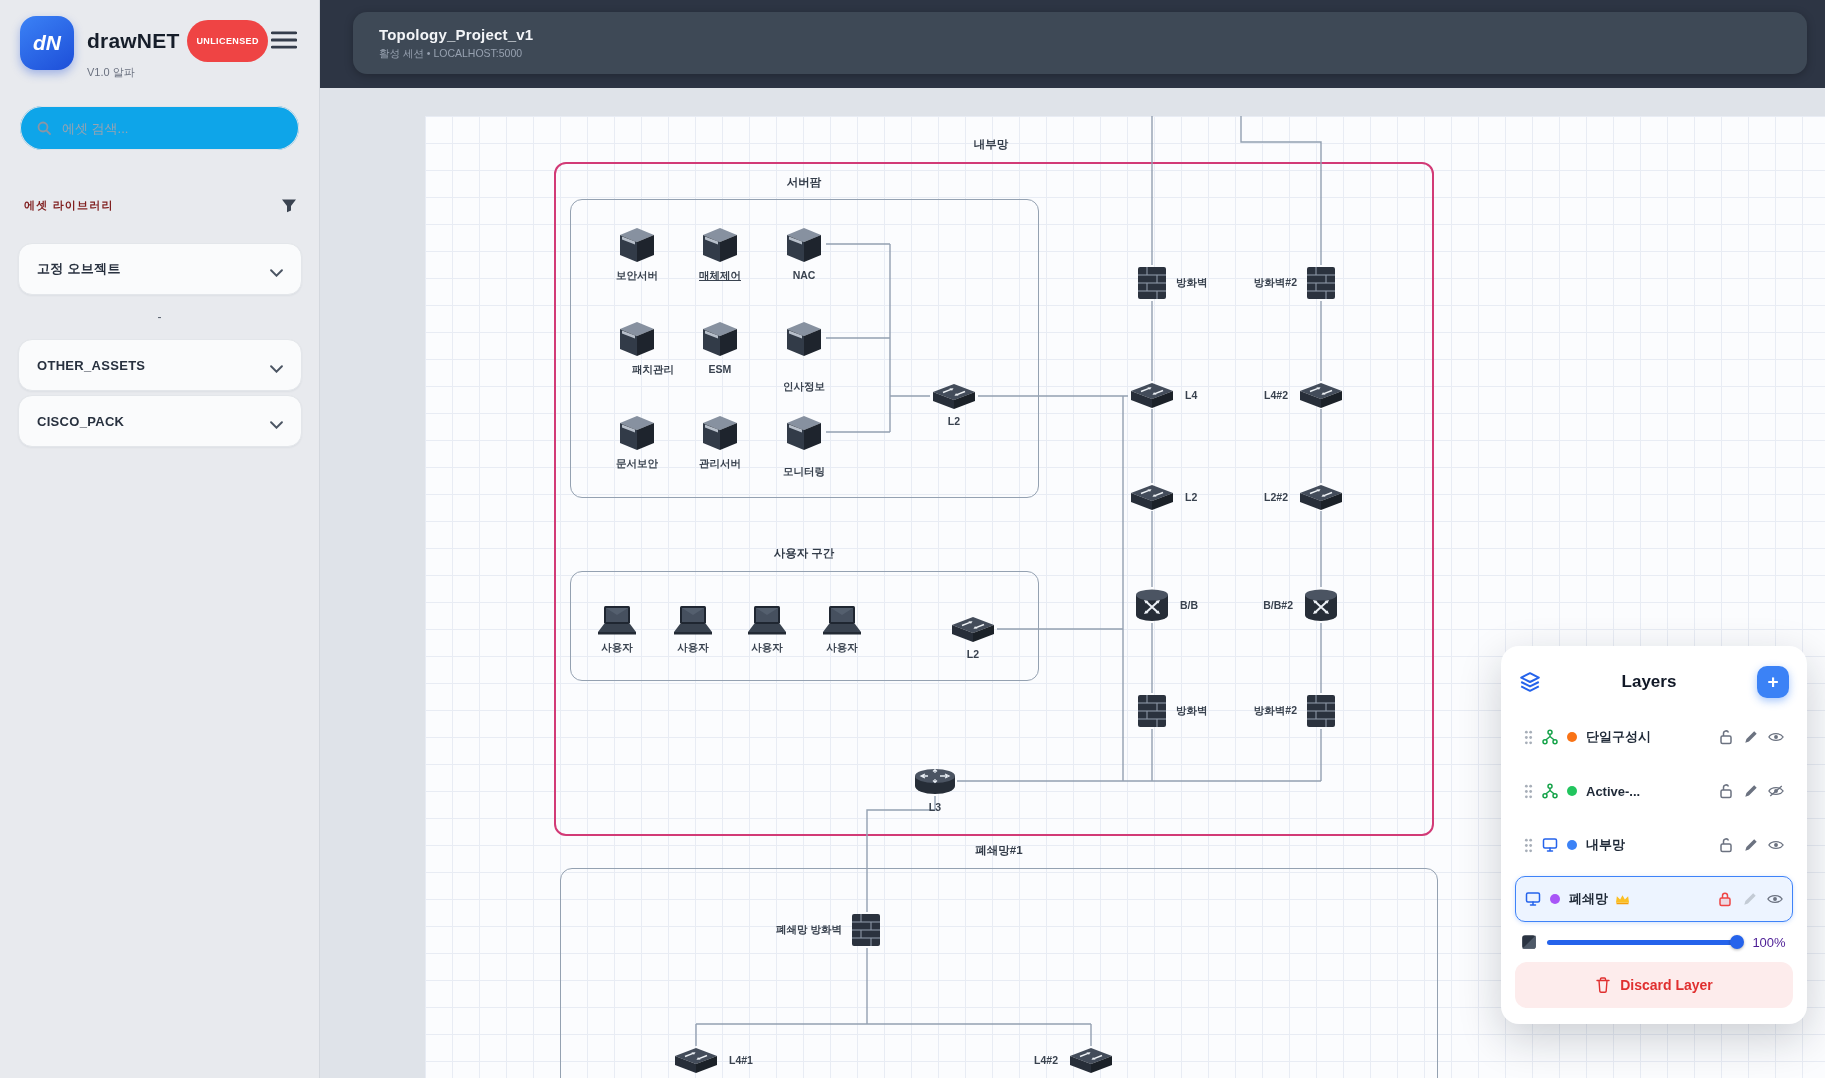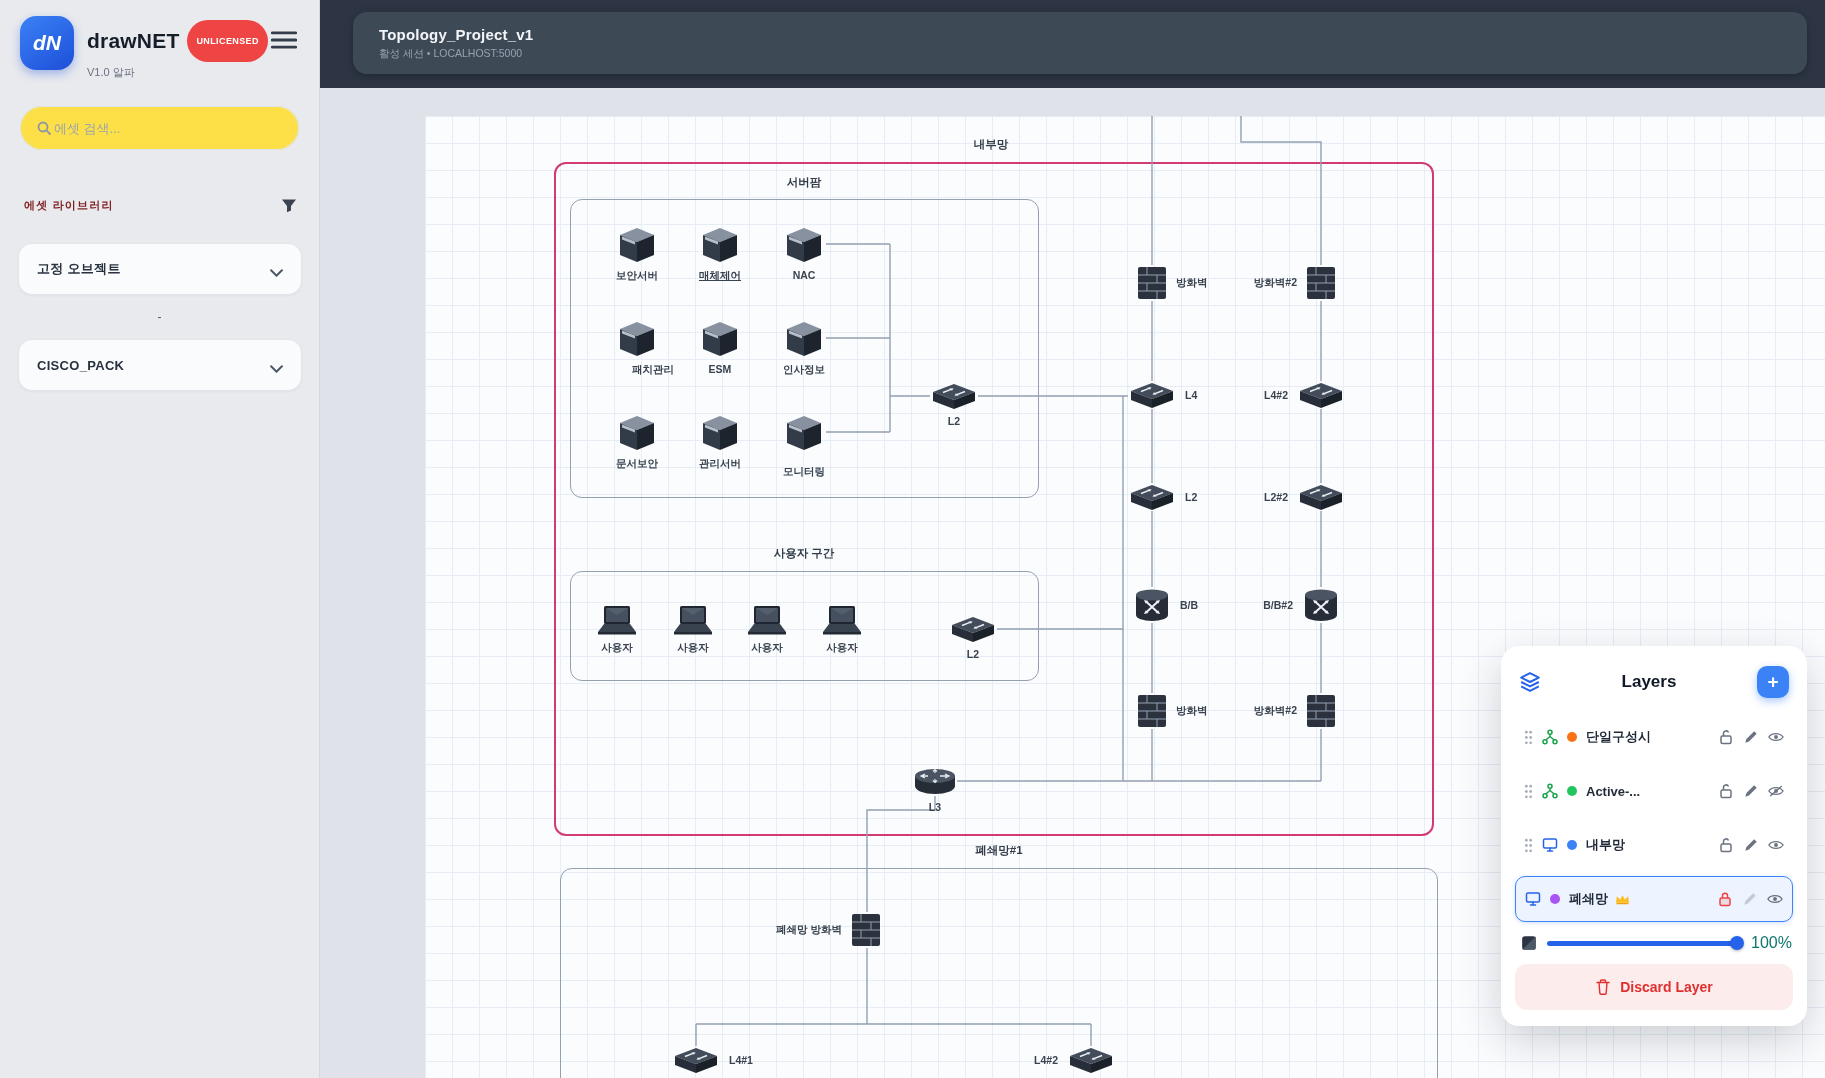--- a/index.html
+++ b/index.html
@@ -10,21 +10,21 @@
   .sidebar{position:absolute;left:0;top:0;width:320px;height:100%;background:#e8eaee;z-index:6;border-right:1px solid #d4d8de}
   .side-top{display:flex;align-items:flex-start;padding:16px 20px 14px 20px;position:relative}
   .logo{width:54px;height:54px;border-radius:16px;background:linear-gradient(145deg,#3b82f6,#1d4ed8);color:#fff;font-weight:bold;font-style:italic;font-size:21px;display:flex;align-items:center;justify-content:center;box-shadow:0 4px 10px rgba(29,78,216,.35)}
   .brand-col{margin-left:13px;padding-top:4px}
   .brand-row{display:flex;align-items:center;gap:8px}
   .brand-name{font-size:21px;font-weight:bold;color:#161e2a;letter-spacing:.2px}
   .badge{background:#ef4444;color:#fff;font-size:9px;font-weight:bold;border-radius:999px;padding:16px 9px;letter-spacing:.4px}
   .version{font-size:11px;color:#6b7280;margin-top:3px}
   .hamburger{position:absolute;right:22px;top:30px;width:26px;height:20px;color:#343d4b;cursor:pointer;background:none;border:none}
   .hamburger svg{width:100%;height:100%}
-  .side-search{margin:12px 20px 0 20px;height:44px;background:#fde047;border-radius:22px;display:flex;align-items:center;padding:0 16px;gap:2px;box-shadow:inset 0 0 0 1px #e0e3e8}
+  .side-search{margin:12px 20px 0 20px;height:44px;background:#0ea5e9;border-radius:22px;display:flex;align-items:center;padding:0 16px;gap:10px;box-shadow:inset 0 0 0 1px #e0e3e8}
   .side-search input{border:none;outline:none;background:transparent;font-size:13px;color:#374151;width:100%;font-family:inherit}
   .side-search input::placeholder{color:#9aa3b0}
   .search-glyph{width:16px;height:16px;color:#8b95a4;flex:0 0 auto}
   .search-glyph svg{width:100%;height:100%}
   .lib-row{margin:48px 22px 0 24px;display:flex;align-items:center;justify-content:space-between}
   .lib-label{font-size:11px;font-weight:bold;color:#7f1d1d;letter-spacing:1.2px}
   .funnel{width:16px;height:15px;color:#3a4350;background:none;border:none;cursor:pointer}
   .funnel svg{width:100%;height:100%}
   .acc-btn{margin:0 18px;height:52px;background:#fafbfc;border:1px solid #e3e6ea;border-radius:14px;display:flex;align-items:center;justify-content:space-between;padding:0 18px;cursor:pointer;width:284px;box-shadow:0 1px 2px rgba(20,30,50,.05)}
   .acc-btn:first-of-type{margin-top:30px}
@@ -73,21 +73,21 @@
   .li.mon{color:#2563eb}
   .li.red{color:#ef4444}
   .li.dim{color:#c3cbd5}
   .li.crown{width:15px;height:12px;margin-left:-2px}
   .layer-dot{width:10px;height:10px;border-radius:50%;flex:0 0 auto}
   .layer-name{font-size:13px;font-weight:bold;color:#1f2937;white-space:nowrap;overflow:hidden;text-overflow:ellipsis}
   .row-icons{margin-left:auto;display:flex;align-items:center;gap:9px}
   .lp-opacity{display:flex;align-items:center;gap:10px;margin:12px 6px 12px 6px}
   .op-track{flex:1;height:5px;border-radius:3px;background:#2563eb;position:relative;cursor:pointer}
   .op-thumb{position:absolute;right:-3px;top:50%;transform:translateY(-50%);width:14px;height:14px;border-radius:50%;background:#2563eb;box-shadow:0 1px 3px rgba(0,0,0,.3)}
-  .op-val{font-size:16px;color:#0f766e;width:36px;text-align:left}
+  .op-val{font-size:13px;color:#4c1d95;width:36px;text-align:center}
   .lp-discard{width:100%;height:46px;border:none;border-radius:12px;background:#fdecec;color:#e02f2f;font-size:14px;font-weight:bold;display:flex;align-items:center;justify-content:center;gap:9px;cursor:pointer;font-family:inherit}
   .lp-discard .li{color:#e02f2f}
 </style>
 </head>
 <body>
 
 <div class="sidebar">
   <div class="side-top">
     <div class="logo">dN</div>
     <div class="brand-col">
@@ -118,20 +118,26 @@
   </div>
 
   <div class="acc-stack">
     <button class="acc-btn">
       <span class="acc-label">고정 오브젝트</span>
       <span class="chev"><svg viewBox="0 0 12 7" fill="none" stroke="currentColor" stroke-width="1.8" stroke-linecap="round">
             <path d="M1 1l5 5 5-5"></path>
           </svg></span>
     </button>
     <div class="side-dash">-</div>
+    <button class="acc-btn">
+      <span class="acc-label">OTHER_ASSETS</span>
+      <span class="chev"><svg viewBox="0 0 12 7" fill="none" stroke="currentColor" stroke-width="1.8" stroke-linecap="round">
+            <path d="M1 1l5 5 5-5"></path>
+          </svg></span>
+    </button>
     <button class="acc-btn">
       <span class="acc-label">CISCO_PACK</span>
       <span class="chev"><svg viewBox="0 0 12 7" fill="none" stroke="currentColor" stroke-width="1.8" stroke-linecap="round">
             <path d="M1 1l5 5 5-5"></path>
           </svg></span>
     </button>
   </div>
 </div>
 
 <div class="main-top">
@@ -226,21 +232,21 @@
     </div>
     <div class="device-label" style="left: 295px; top: 247px; transform: translateX(-50%);">ESM</div>
     <div class="device" style="left: 357px; top: 202px; width: 44px; height: 40px;">
       <svg width="44" height="40" viewBox="0 0 44 40">
         <polygon points="5,11 22,4 39,11 22,18" fill="#8791a0"></polygon>
         <polygon points="5,11 22,18 22,38 5,31" fill="#323b48"></polygon>
         <polygon points="39,11 22,18 22,38 39,31" fill="#1e242d"></polygon>
         <polygon points="7,12.5 20,17.6 20,20.6 7,15.5" fill="#b7bfca"></polygon>
       </svg>
     </div>
-    <div class="device-label" style="left: 379px; top: 247px; transform: translateX(-50%);">인사정보</div>
+    <div class="device-label" style="left: 379px; top: 264px; transform: translateX(-50%);">인사정보</div>
     <div class="device" style="left: 190px; top: 296px; width: 44px; height: 40px;">
       <svg width="44" height="40" viewBox="0 0 44 40">
         <polygon points="5,11 22,4 39,11 22,18" fill="#8791a0"></polygon>
         <polygon points="5,11 22,18 22,38 5,31" fill="#323b48"></polygon>
         <polygon points="39,11 22,18 22,38 39,31" fill="#1e242d"></polygon>
         <polygon points="7,12.5 20,17.6 20,20.6 7,15.5" fill="#b7bfca"></polygon>
       </svg>
     </div>
     <div class="device-label" style="left: 212px; top: 341px; transform: translateX(-50%);">문서보안</div>
     <div class="device" style="left: 273px; top: 296px; width: 44px; height: 40px;">

